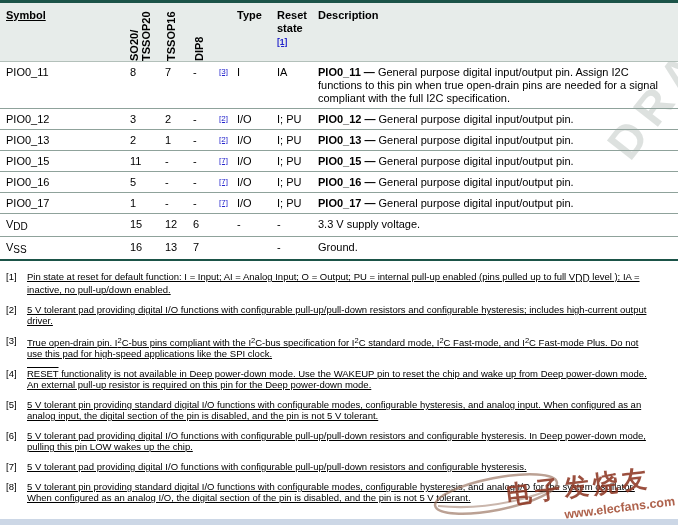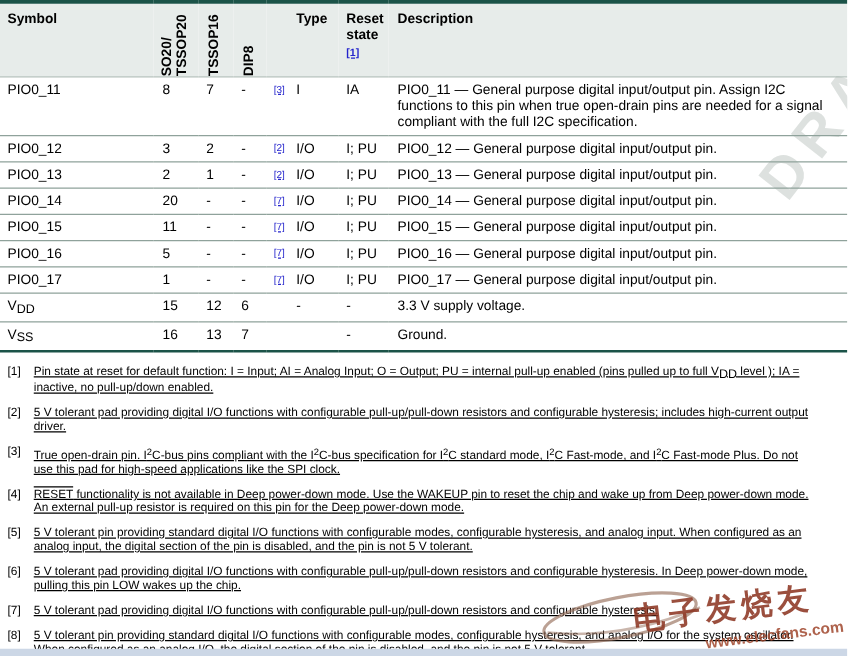--- a/index.html
+++ b/index.html
@@ -18,21 +18,21 @@
     position:relative;z-index:1;border-collapse:collapse;table-layout:fixed;
     width:678px;border-top:3px solid #1b5348;border-bottom:2px solid #1b5348;
     background:transparent;
   }
   thead tr{background:#e7ecea;height:60px;}
   thead th{
     position:relative;vertical-align:top;text-align:left;
     font-size:11px;font-weight:bold;padding:6px 0 0 0;line-height:13px;
     border-bottom:1px solid #b3c0ba;
   }
-  th.c-sym{padding-left:6px;}
+  th.c-sym{padding-left:6px;text-decoration:underline;}
   th.c-type{padding-left:24px;margin-top:25px;}
   th.c-reset{padding-left:6px;}
   th.c-desc{padding-left:7px;}
   .vlabel{
     position:absolute;top:100%;transform:rotate(-90deg);transform-origin:0 0;
     white-space:nowrap;font-size:11px;font-weight:bold;line-height:12px;
   }
   tbody td{
     vertical-align:top;font-size:11px;line-height:13px;
     padding:4px 0 3px 0;
@@ -42,21 +42,21 @@
   td.c-sym{padding-left:6px;}
   td.c-so20{padding-left:7px;}
   td.c-t16{padding-left:6px;}
   td.c-dip8{padding-left:6px;}
   td.c-type{position:relative;padding-left:24px;}
   td.c-reset{padding-left:6px;}
   td.c-desc{padding-left:7px;padding-right:9px;}
   .fnlink{color:#2424cc;text-decoration:underline;cursor:pointer;}
   .note{position:absolute;left:6px;top:3px;font-size:8px;}
   .hnote{font-size:8.5px;display:inline-block;margin-top:1px;}
-  .s-b{font-weight:normal;}
+  .s-b{font-weight:bold;}
   .s-sub{font-size:10px;vertical-align:-2px;}
   .s-sup{font-size:7.5px;vertical-align:3px;}
   .s-over{text-decoration:overline;}
   .footnotes{position:relative;z-index:1;margin:10px 0 0 6px;}
   .footnote{display:flex;margin-bottom:9px;font-size:9.5px;line-height:11px;}
   .fn-id{width:21px;flex:none;}
   .fn-text{width:624px;flex:none;text-decoration:underline;}
   .bottom-strip{
     position:absolute;left:0;bottom:0;width:678px;height:6px;
     background:#ccd7e6;z-index:2;
@@ -158,32 +158,20 @@
     <td class="c-t16">1</td>
     <td class="c-dip8">-</td>
     <td class="c-type">
       <a class="fnlink note">[2]</a>
       <span class="tval">I/O</span>
     </td>
     <td class="c-reset">I; PU</td>
     <td class="c-desc"><span class="s-b">PIO0_13 — </span><span>General purpose digital input/output pin.</span></td>
   </tr>
         <tr>
-    <td class="c-sym"><span>PIO0_14</span></td>
-    <td class="c-so20">20</td>
-    <td class="c-t16">-</td>
-    <td class="c-dip8">-</td>
-    <td class="c-type">
-      <a class="fnlink note">[7]</a>
-      <span class="tval">I/O</span>
-    </td>
-    <td class="c-reset">I; PU</td>
-    <td class="c-desc"><span class="s-b">PIO0_14 — </span><span>General purpose digital input/output pin.</span></td>
-  </tr>
-        <tr>
     <td class="c-sym"><span>PIO0_15</span></td>
     <td class="c-so20">11</td>
     <td class="c-t16">-</td>
     <td class="c-dip8">-</td>
     <td class="c-type">
       <a class="fnlink note">[7]</a>
       <span class="tval">I/O</span>
     </td>
     <td class="c-reset">I; PU</td>
     <td class="c-desc"><span class="s-b">PIO0_15 — </span><span>General purpose digital input/output pin.</span></td>

